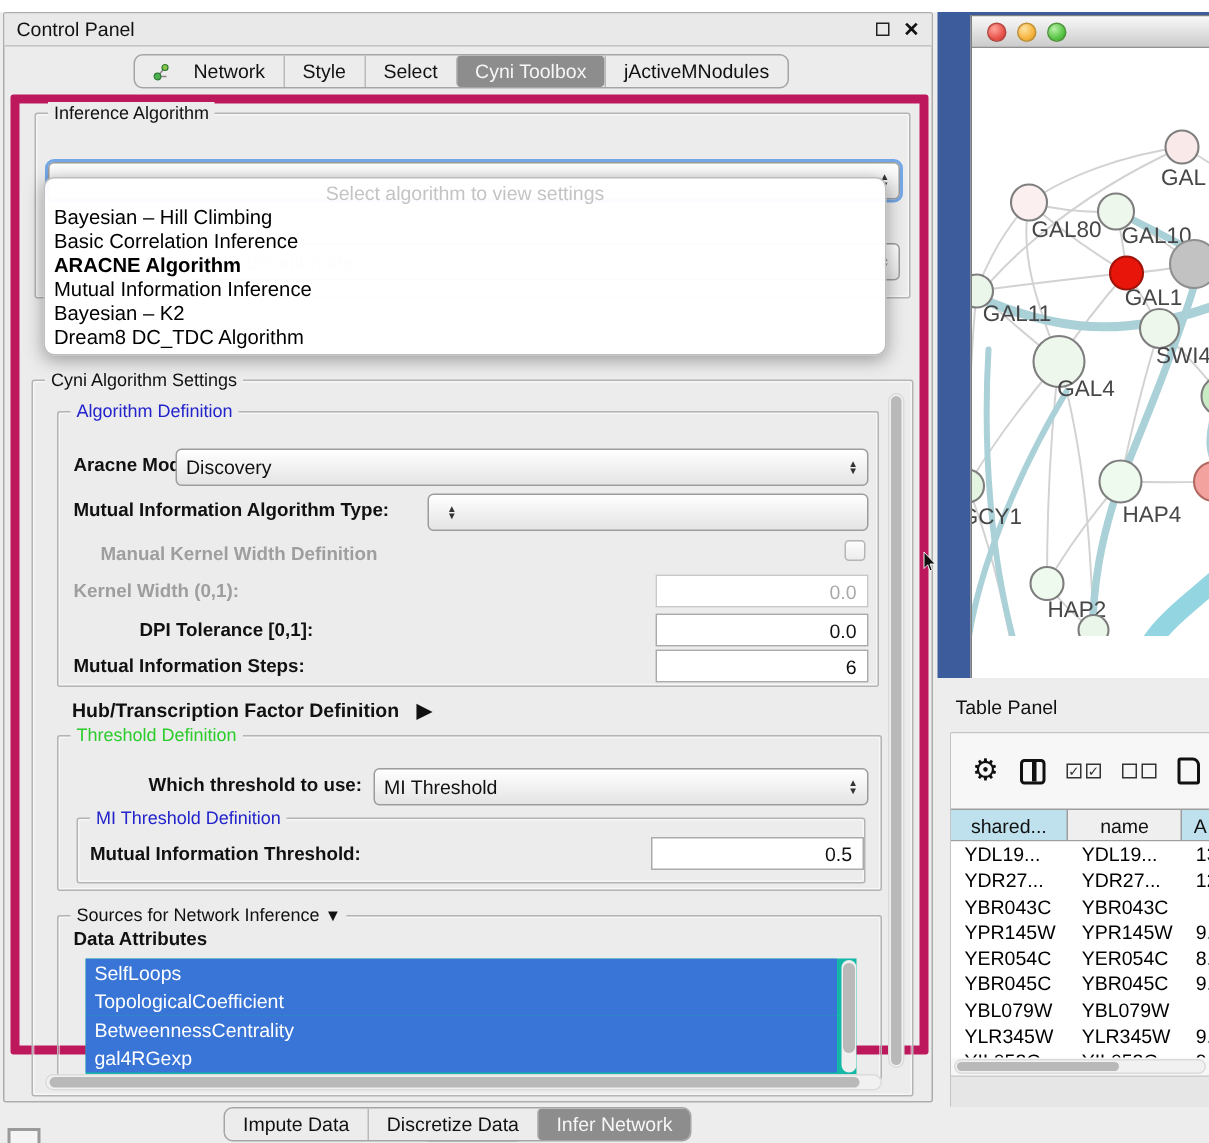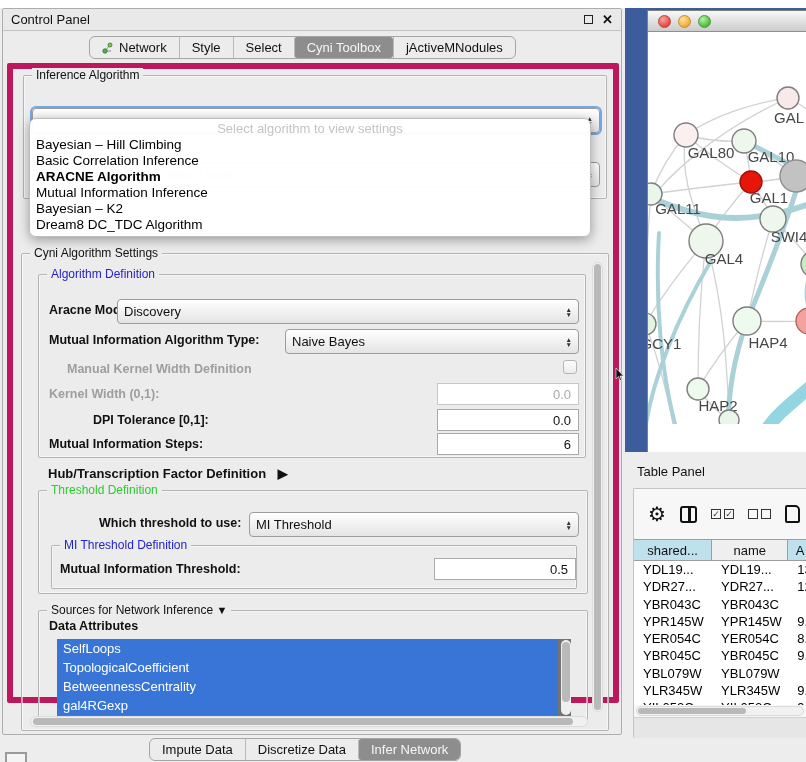--- a/index.html
+++ b/index.html
@@ -12,21 +12,21 @@
   .control-window{left:2px;top:8px;width:620px;height:727px;background:#ECECEC;
     border:1px solid #ADADAD;border-radius:2px;}
   .titlebar{left:0;top:0;width:100%;height:22px;background:#E9E9E9;
     border-bottom:1px solid #C2C2C2;display:flex;align-items:center;padding:0 8px;}
   .titlebar .title{font-size:13px;color:#111;flex:1;}
   .float-btn{width:9px;height:9px;border:1.5px solid #222;margin-right:9px;background:transparent;}
   .close-btn{font-size:13px;font-weight:bold;color:#111;line-height:10px;}
   
   .tabbar{left:86px;top:27px;height:23px;display:flex;border:1px solid #A5A5A5;border-radius:6px;
     background:#ECECEC;align-items:stretch;overflow:hidden;}
-  .tab{padding:3px 12px;font-size:13px;color:#111;display:flex;align-items:center;gap:5px;
+  .tab{padding:3px 12px;font-size:13px;color:#111;display:flex;align-items:center;gap:15px;
     border-left:1px solid #B9B9B9;white-space:nowrap;}
   .tab:first-child{border-left:none;}
   .tab.selected{background:#8D8D8D;color:#F6F6F6;border-radius:3px;}
   .net-ico{width:12px;height:12px;display:inline-block;}
   
   .content-panel{left:4px;top:54px;width:612px;height:640px;border:6px solid #be185d;
     background:#ECECEC;border-radius:2px;}
   
   .gbox{position:absolute;border:1px solid #B4B4B4;border-radius:2px;
     box-shadow:inset 0 0 0 1px rgba(255,255,255,.55);}
@@ -51,21 +51,21 @@
   .checkbox{position:absolute;width:14px;height:14px;border:1px solid #B5B5B5;border-radius:3px;
     background:linear-gradient(#FDFDFD,#ECECEC);}
   
   .popup{left:16px;top:49px;width:562px;height:119px;background:rgba(255,255,255,.97);
     border:1px solid #BDBDBD;border-radius:7px;box-shadow:0 3px 12px rgba(0,0,0,.35);
     padding-top:2px;z-index:50;}
   .popup .hint{font-size:13px;color:#C4C4C4;text-align:center;height:16px;line-height:16px;}
   .dd-item{font-size:13.5px;color:#000;height:16px;line-height:16px;padding-left:6px;white-space:nowrap;}
   .dd-item.bold{font-weight:bold;}
   
-  .attr-list{position:absolute;background:#737373;overflow:hidden;}
+  .attr-list{position:absolute;background:#14b8a6;overflow:hidden;}
   .attr-item{height:19px;line-height:19px;padding-left:6px;font-size:13px;color:#FFF;
     background:#3875D6;width:calc(100% - 13px);white-space:nowrap;}
   
   .sb-track{position:absolute;background:#F1F1F1;border:1px solid #DBDBDB;border-radius:6px;}
   .sb-thumb{position:absolute;background:#B9B9B9;border-radius:5px;}
   
   .btn{position:absolute;border:1px solid #9E9E9E;border-radius:5px;
     background:linear-gradient(#FEFEFE,#D9D9D9);font-size:13px;color:#111;
     text-align:center;padding:3px 0;}
   
@@ -172,21 +172,20 @@
         <span class="gtitle blue">Algorithm Definition</span>
 
         <span class="lbl" style="left:10px;top:28px;">Aracne Mode:</span>
         <div class="combo" style="left:78px;top:24px;width:462px;">
           <span class="cval">Discovery</span>
           <span class="stepper">▲<br>▼</span>
         </div>
 
         <span class="lbl" style="left:10px;top:58px;">Mutual Information Algorithm Type:</span>
         <div class="combo" style="left:246px;top:54px;width:294px;">
-          <span class="cval">Naive Bayes</span>
           <span class="stepper">▲<br>▼</span>
         </div>
 
         <span class="lbl dis" style="left:28px;top:87px;">Manual Kernel Width Definition</span>
         <span class="checkbox" style="left:524px;top:85px;"></span>
 
         <span class="lbl dis" style="left:10px;top:112px;">Kernel Width (0,1):</span>
         <span class="tfield dis" style="left:398px;top:108px;width:142px;">0.0</span>
 
         <span class="lbl" style="left:10px;top:138px;margin-left:44px;">DPI Tolerance [0,1]:</span>

